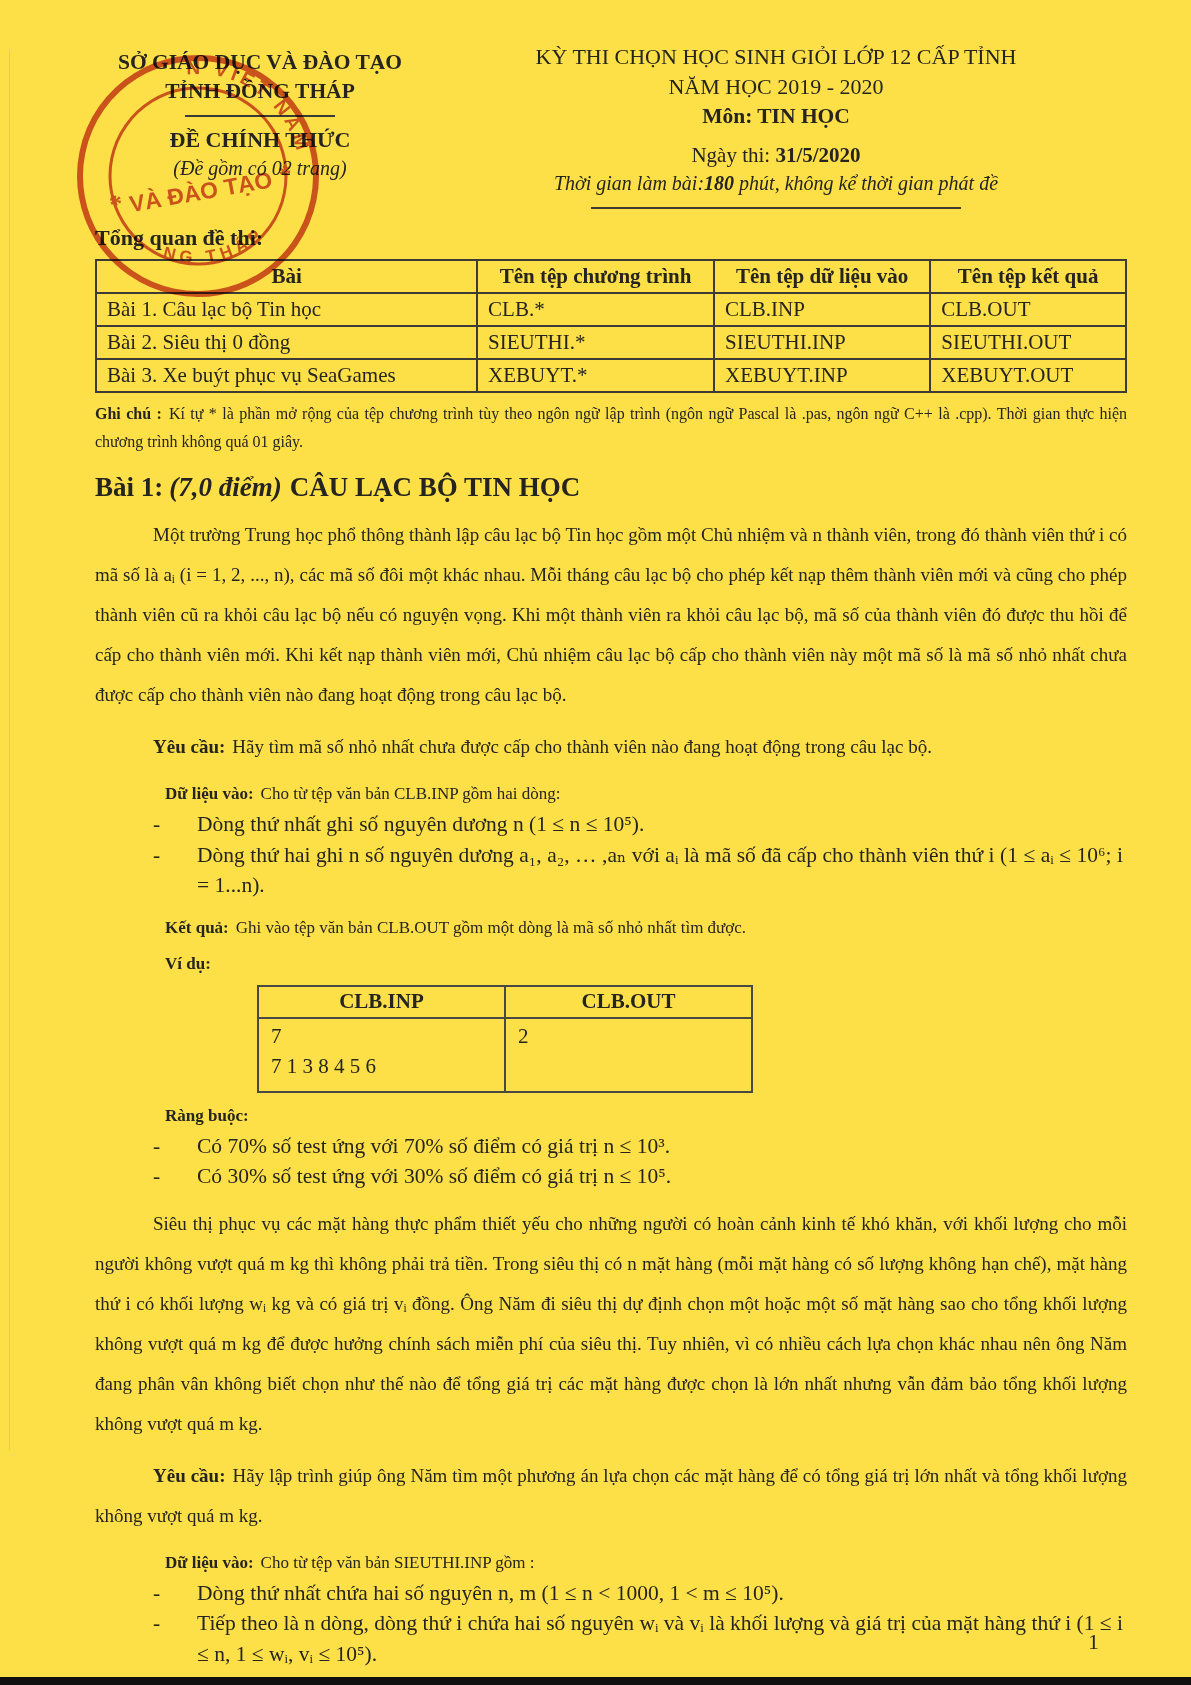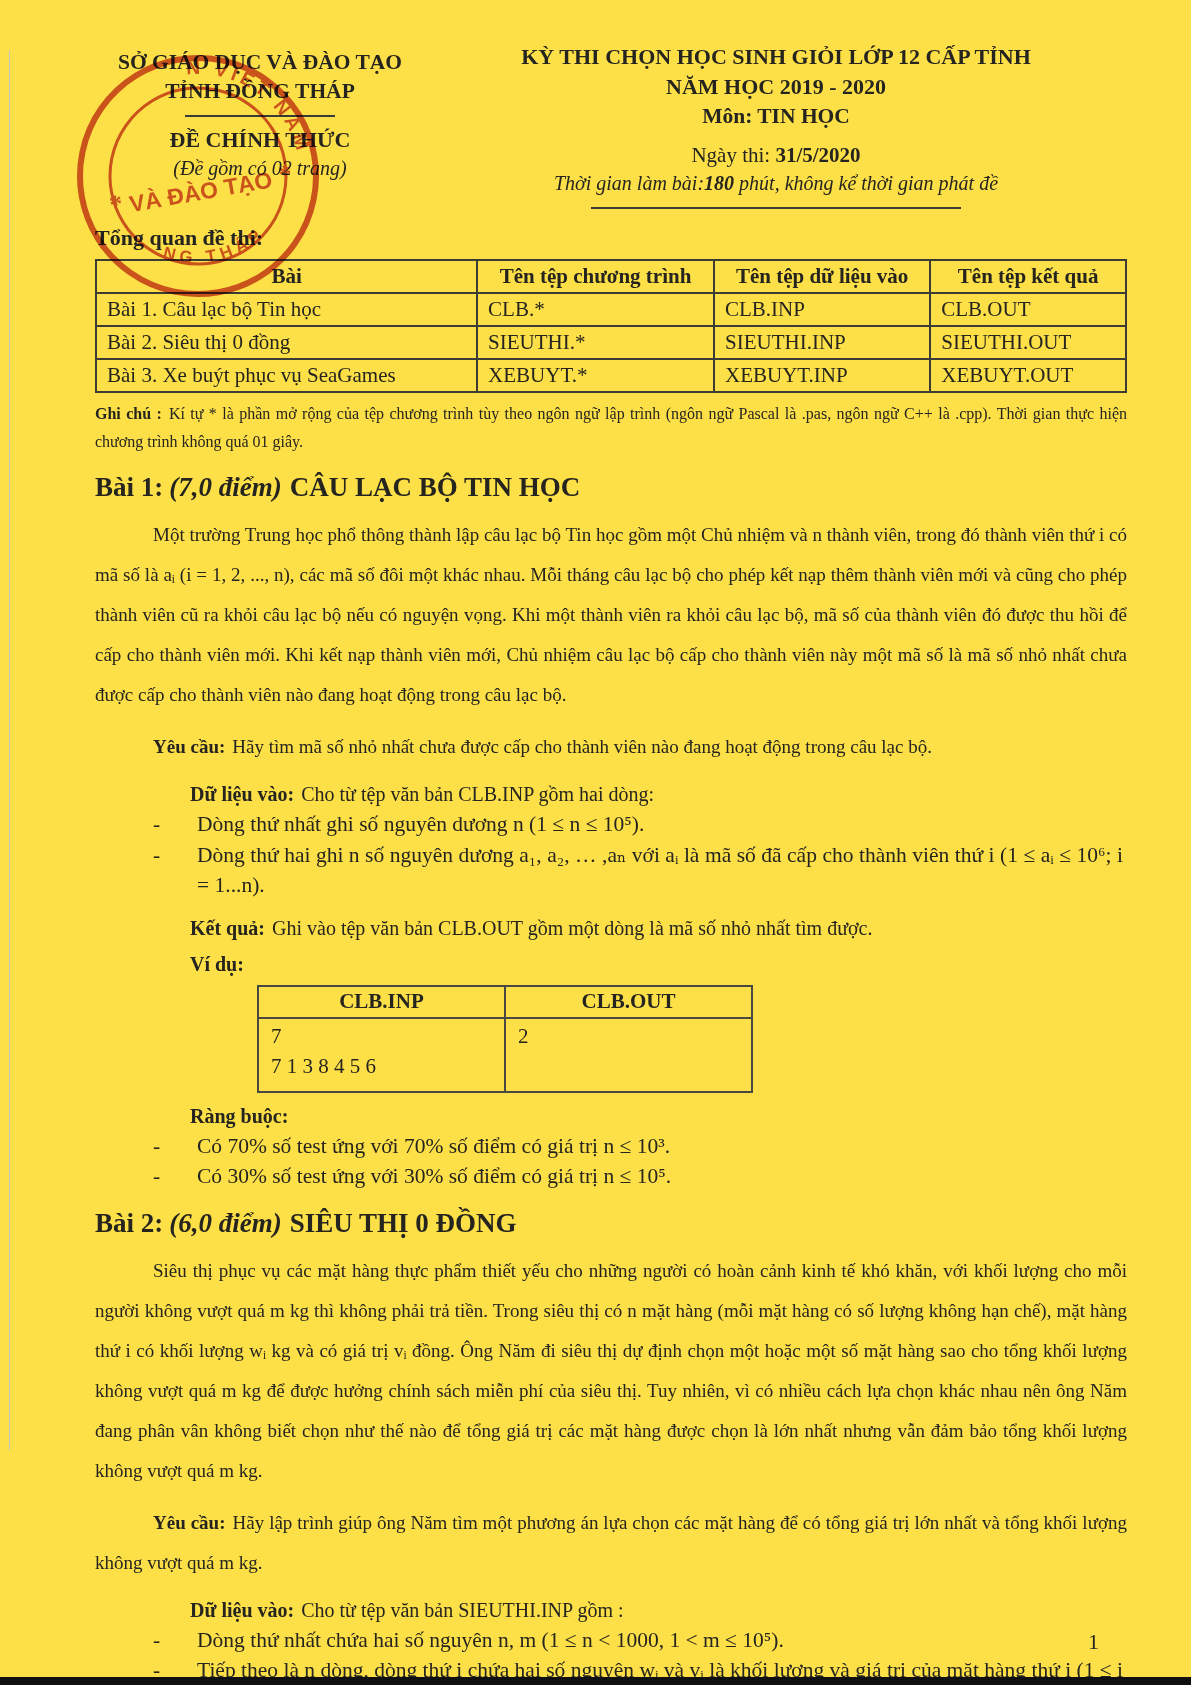--- a/index.html
+++ b/index.html
@@ -12,21 +12,21 @@
   }
   .scan-edge-left { position:absolute; left:9px; top:50px; width:1px; height:1400px; background:#c6c6c3; }
   .scan-bar-bottom { position:absolute; left:0; bottom:0; width:100%; height:8px; background:#101010; }
   .content { position:absolute; left:95px; top:42px; width:1032px; }
 
   
   .hdr { display:flex; }
   .hdr-left { width:330px; text-align:center; padding-top:6px; }
   .hdr-right { flex:1; text-align:center; }
   .h-bold { font-weight:bold; font-size:21.5px; line-height:29px; }
-  .h-bold-big { font-weight:bold; font-size:22px; line-height:30px; }
+  .h-bold-big { font-weight:normal; font-size:22px; line-height:30px; }
   .shortline { width:150px; border-top:2px solid #3a3a36; margin:9px auto 10px auto; }
   .exam-label { font-weight:bold; font-size:22px; margin-top:4px; }
   .exam-note { font-style:italic; font-size:20px; margin-top:4px; }
   .duration { font-style:italic; font-size:20px; margin-top:4px; }
   .duration .b { font-weight:bold; }
   .longline { width:370px; border-top:2px solid #3a3a36; margin:12px auto 0 auto; }
   .datebold { font-weight:bold; }
 
   
   .stamp {
@@ -43,21 +43,21 @@
   table.ov td.c1 { text-align:left; }
   .note { margin-top:7px; font-size:16px; line-height:28px; text-align:justify; }
   .lbl { font-weight:bold; margin-right:7px; }
 
   
   .prob-h { margin-top:16px; font-size:27px; }
   .prob-h .pl { font-weight:bold; }
   .prob-h .pp { font-style:italic; font-weight:bold; margin:0 8px 0 6px; }
   .prob-h .pt { font-weight:bold; }
   .para { margin-top:12px; font-size:19px; line-height:40px; text-align:justify; text-indent:58px; }
-  .ind-par { margin-top:12px; margin-left:95px; font-size:20px; line-height:30px; }
+  .ind-par { margin-top:12px; margin-left:70px; font-size:17px; line-height:30px; }
   .bullet { display:flex; margin-left:58px; font-size:21.5px; line-height:30.5px; }
   .bullet .dash { width:44px; flex:none; }
   .bullet .btxt { flex:1; text-align:justify; padding-right:4px; }
 
   
   table.ex { width:496px; margin:6px 0 0 162px; border-collapse:collapse; font-size:21px; }
   table.ex th, table.ex td { border:2px solid #4a4843; padding:2px 12px; }
   table.ex th { font-weight:bold; text-align:center; height:32px; }
   table.ex td { vertical-align:top; height:74px; }
   table.ex .exline { line-height:30px; }
@@ -189,23 +189,20 @@
     </div>
     <div class="bullet">
       <span class="dash">-</span>
       <span class="btxt">Có 70% số test ứng với 70% số điểm có giá trị n ≤ 10³.</span>
     </div>
     <div class="bullet">
       <span class="dash">-</span>
       <span class="btxt">Có 30% số test ứng với 30% số điểm có giá trị n ≤ 10⁵.</span>
     </div>
 
-    <div class="prob-h">
-      <span class="pl">Bài 2:</span><span class="pp">(6,0 điểm)</span><span class="pt">SIÊU THỊ 0 ĐỒNG</span>
-    </div>
 
     <div class="para">Siêu thị phục vụ các mặt hàng thực phẩm thiết yếu cho những người có hoàn cảnh kinh tế khó khăn, với khối lượng cho mỗi người không vượt quá m kg thì không phải trả tiền. Trong siêu thị có n mặt hàng (mỗi mặt hàng có số lượng không hạn chế), mặt hàng thứ i có khối lượng wᵢ kg và có giá trị vᵢ đồng. Ông Năm đi siêu thị dự định chọn một hoặc một số mặt hàng sao cho tổng khối lượng không vượt quá m kg để được hưởng chính sách miễn phí của siêu thị. Tuy nhiên, vì có nhiều cách lựa chọn khác nhau nên ông Năm đang phân vân không biết chọn như thế nào để tổng giá trị các mặt hàng được chọn là lớn nhất nhưng vẫn đảm bảo tổng khối lượng không vượt quá m kg.</div>
 
     <div class="para">
       <span class="lbl">Yêu cầu:</span><span>Hãy lập trình giúp ông Năm tìm một phương án lựa chọn các mặt hàng để có tổng giá trị lớn nhất và tổng khối lượng không vượt quá m kg.</span>
     </div>
 
     <div class="ind-par">
       <span class="lbl">Dữ liệu vào:</span><span>Cho từ tệp văn bản SIEUTHI.INP gồm :</span>
     </div>

